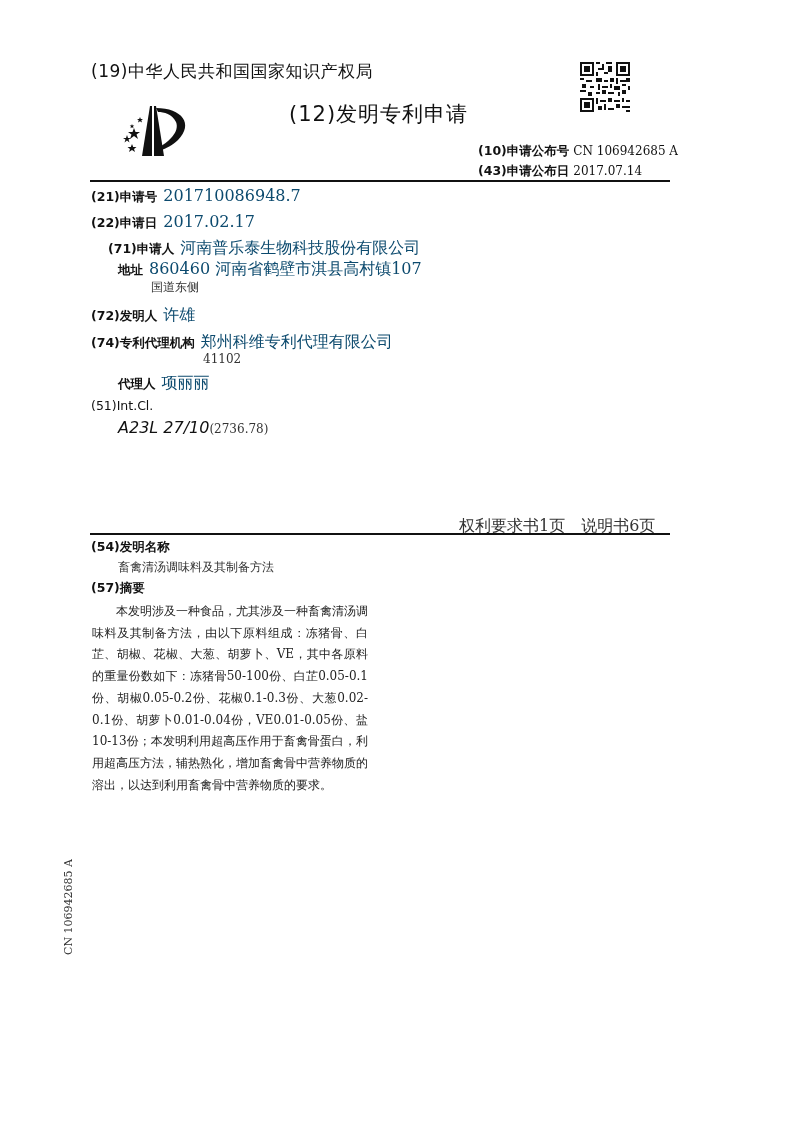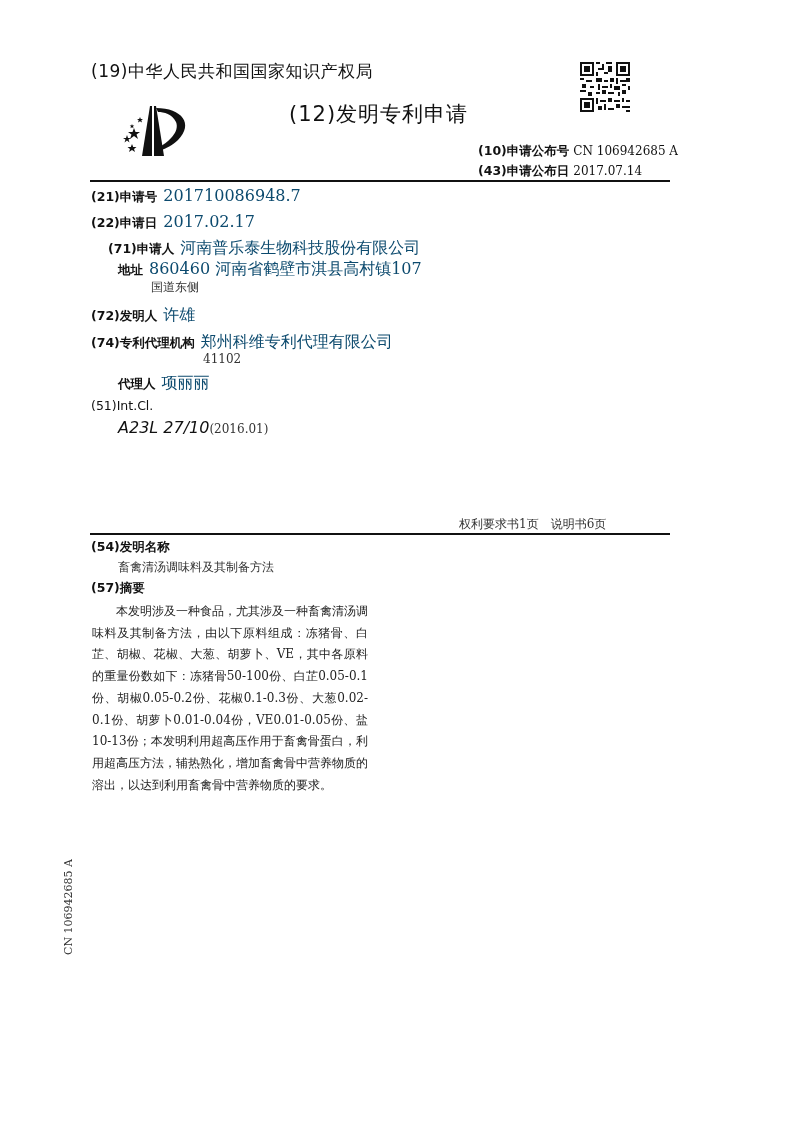--- a/index.html
+++ b/index.html
@@ -12,21 +12,21 @@
     .qr { left: 580px; top: 62px; width: 50px; height: 50px; }
     .pubrow { font-size: 12.5px; }
     .pubrow .lbl { font-weight: bold; text-align: right; }
     .pubrow .val { font-family: "DejaVu Serif", serif; font-size: 12px; margin-left: 4px; }
     .rule { background: #111; height: 2px; }
     .field { font-size: 12.5px; }
     .field .lbl { font-weight: bold; }
     .field .val { font-family: "DejaVu Serif", serif; font-size: 16px; color: #0c4a6e; margin-left: 6px; }
     .cont { font-family: "DejaVu Serif", serif; font-size: 12px; color: #333; }
     .ipc { font-style: italic; font-size: 16px; }
-    .pages { font-size: 12px; color: #333; }
+    .pages { font-size: 16px; color: #333; }
     .abstract { left: 92px; top: 601px; width: 276px; font-size: 12px; line-height: 21.7px; color: #222; text-align: justify; }
     .sidecode { left: 62px; top: 845px; width: 110px; height: 14px; transform-origin: 0 0; transform: rotate(-90deg) translate(-110px, 0); font-size: 11px; color: #333; white-space: nowrap; }
   </style>
 </head>
 <body>
 
 <div class="abs office sans">(19)中华人民共和国国家知识产权局</div>
 
 <div class="abs logo">
   <svg width="80" height="56" viewBox="0 0 80 56">
@@ -138,21 +138,21 @@
 </div>
 <div class="abs cont" style="left:203px; top:352px;text-align:right;">41102</div>
 <div class="abs field sans" style="left:118px; top:373px;">
   <span class="lbl">代理人</span><span class="val">项丽丽</span>
 </div>
 
 <div class="abs field sans" style="left:91px; top:398px;">
   <span>(51)Int.Cl.</span>
 </div>
 <div class="abs field" style="left:118px; top:418px;">
-  <span class="ipc sans">A23L 27/10</span><span class="cont">(2016.01)</span>
+  <span class="ipc sans">A23L 27/10</span><span class="cont">(2736.78)</span>
 </div>
 
 <div class="abs pages" style="left:459px; top:516px;">权利要求书1页　说明书6页</div>
 <div class="abs rule" style="left:90px; top:533px; width:580px; height:1.5px;"></div>
 
 <div class="abs field sans" style="left:91px; top:539px;">
   <span class="lbl">(54)发明名称</span>
 </div>
 <div class="abs cont" style="left:118px; top:559px; font-size:12px;">畜禽清汤调味料及其制备方法</div>
 

